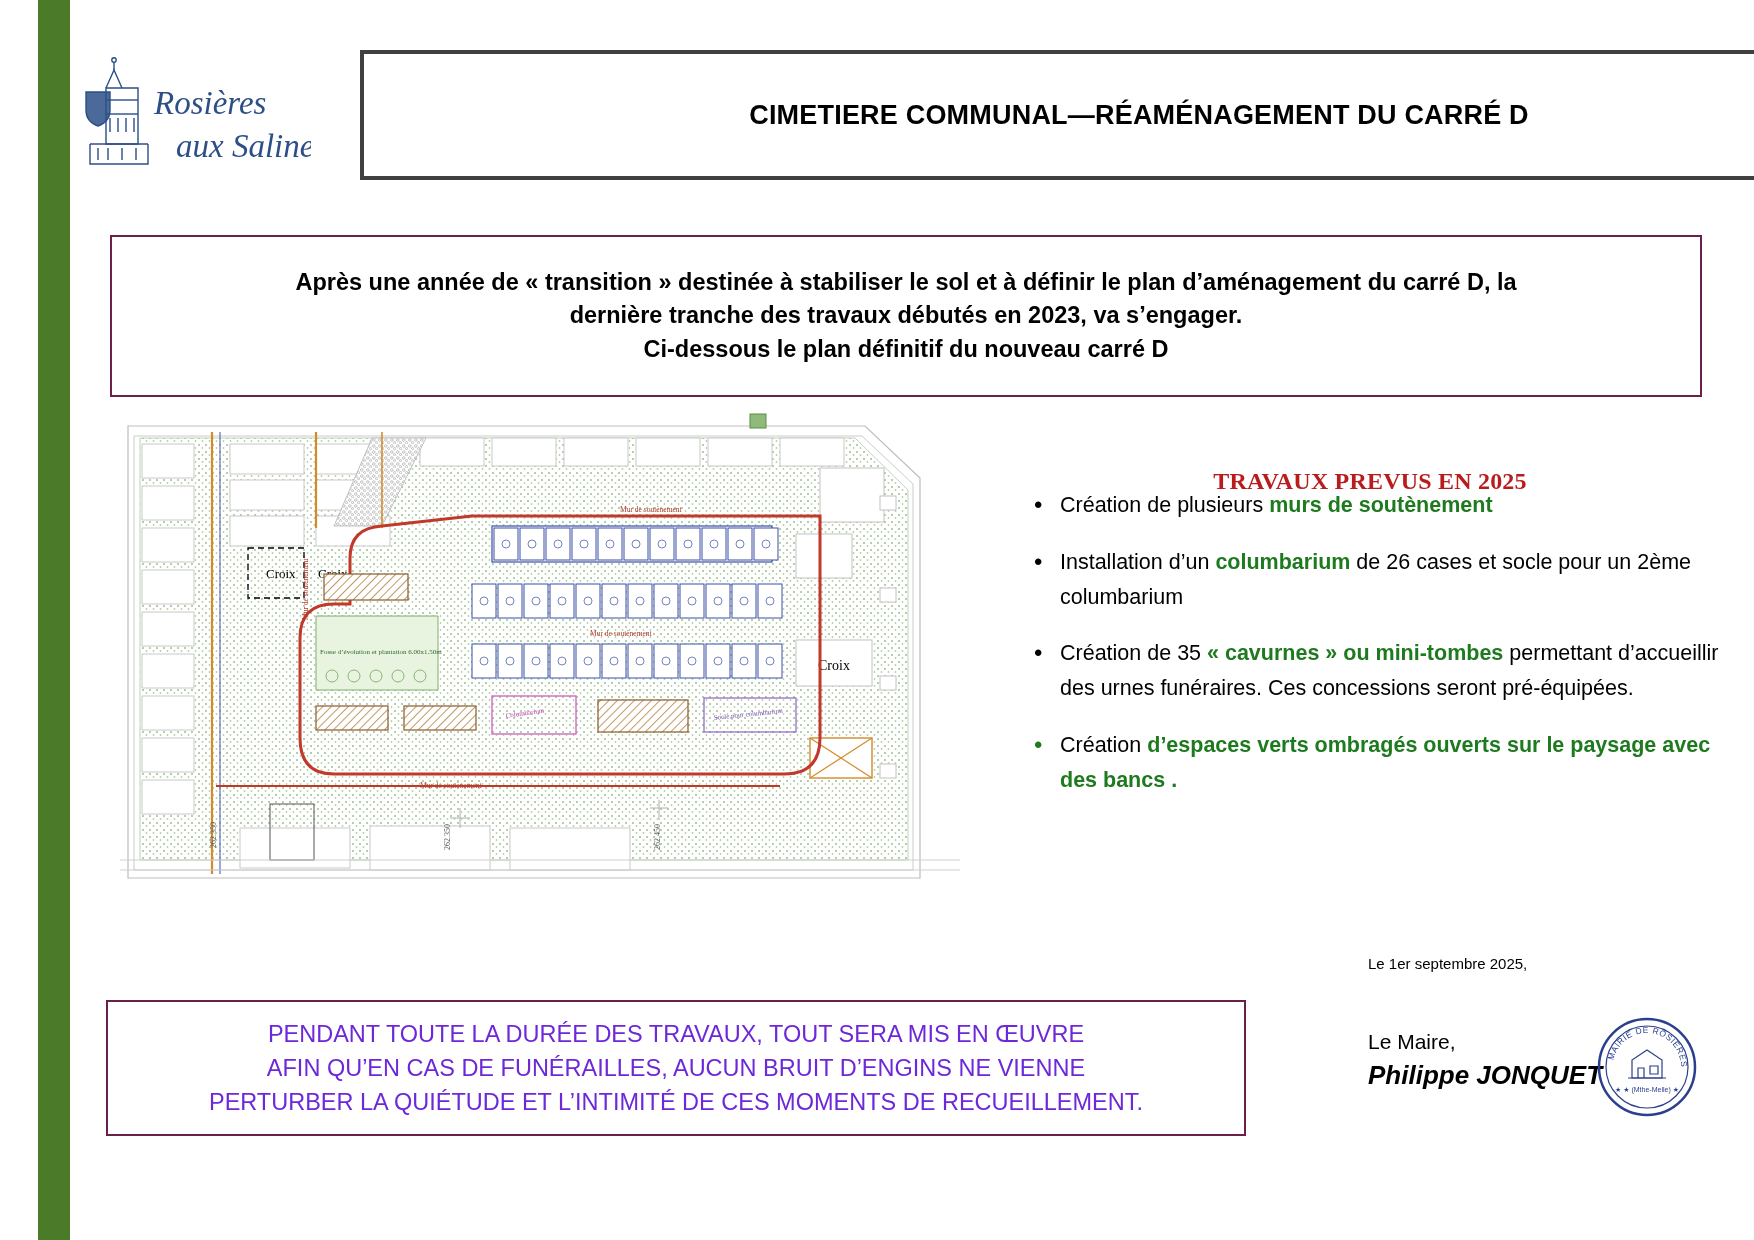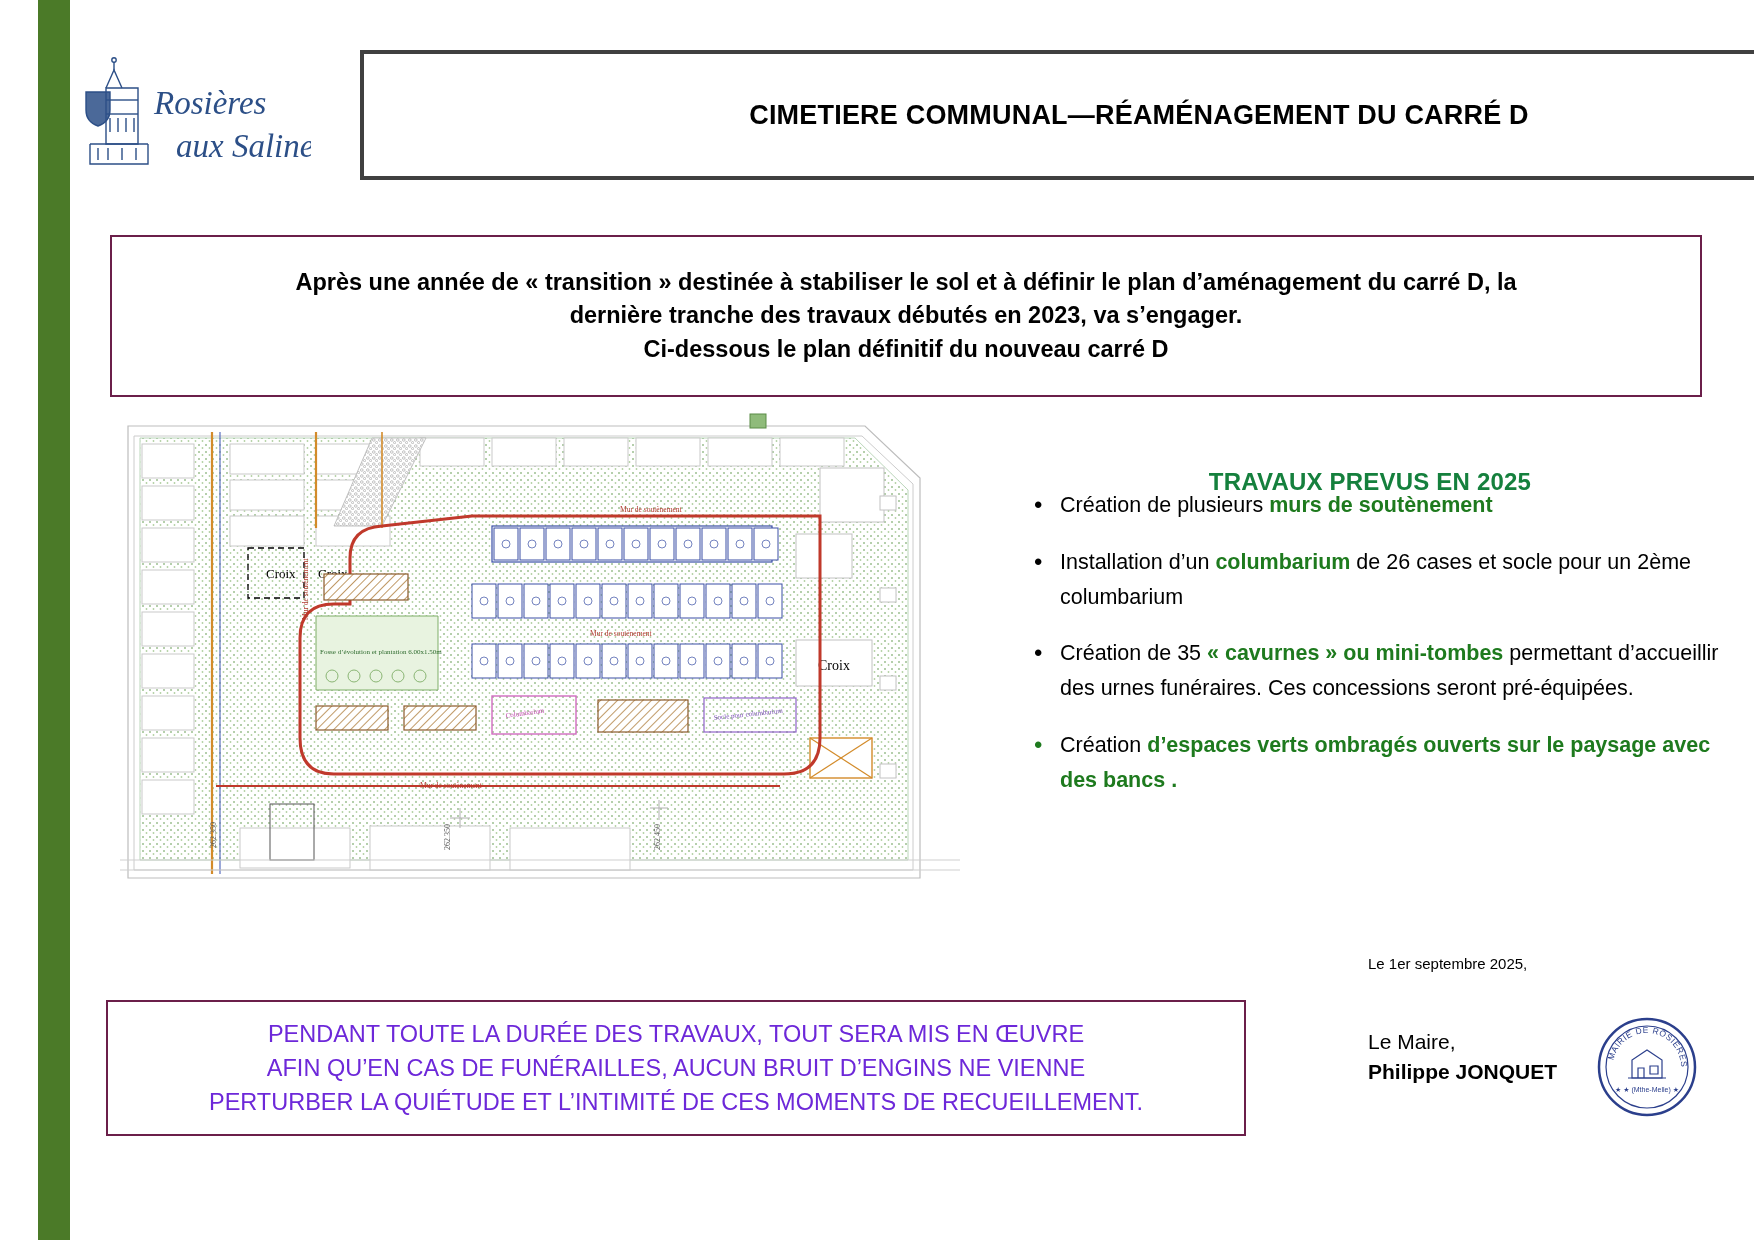--- a/index.html
+++ b/index.html
@@ -92,22 +92,23 @@
 
   
   .works-title {
     position: absolute;
     left: 1050px;
     top: 468px;
     width: 640px;
     text-align: center;
     font-size: 24px;
     font-weight: bold;
-    color: #15803d;
+    color: #b91c1c;
     letter-spacing: .2px;
+    font-family: Liberation Serif, serif;
   }
 
   .works-list {
     position: absolute;
     left: 1022px;
     top: 488px;
     width: 700px;
     margin: 0;
     padding: 0;
     list-style: none;
@@ -141,22 +142,23 @@
   .sign-role {
     position: absolute;
     left: 1368px;
     top: 1030px;
     font-size: 21px;
   }
   .sign-name {
     position: absolute;
     left: 1368px;
     top: 1060px;
-    font-size: 21px;
+    font-size: 26px;
     font-weight: bold;
+    font-style: italic;
   }
   .stamp {
     position: absolute;
     left: 1592px;
     top: 1012px;
     width: 110px;
     height: 110px;
   }
 
   

